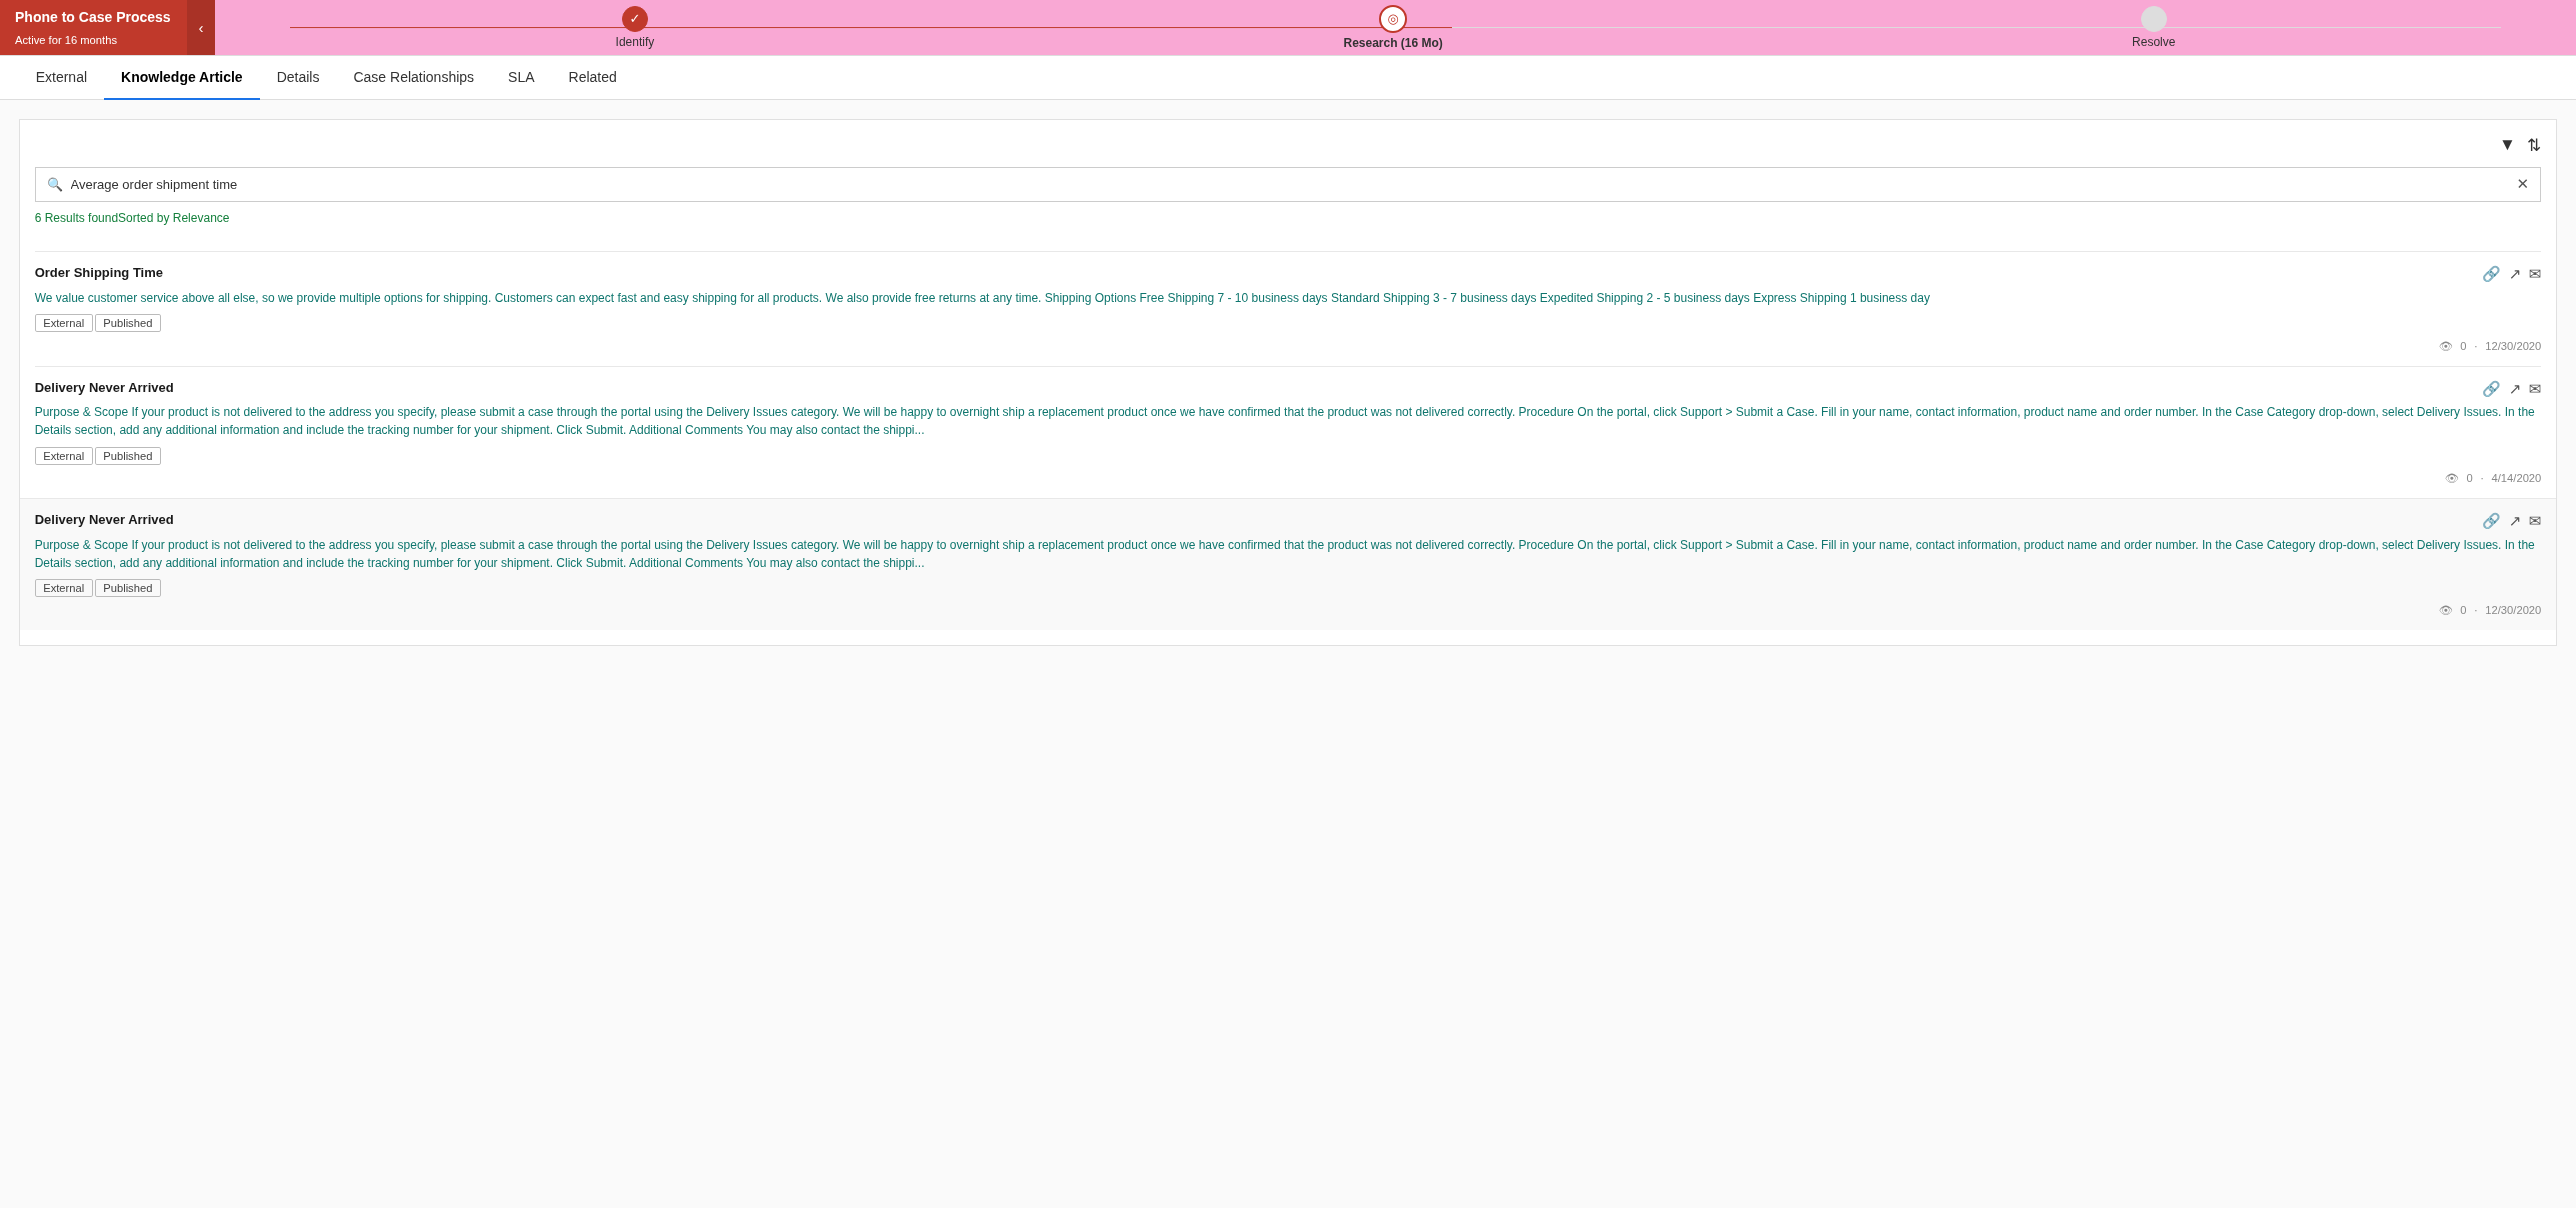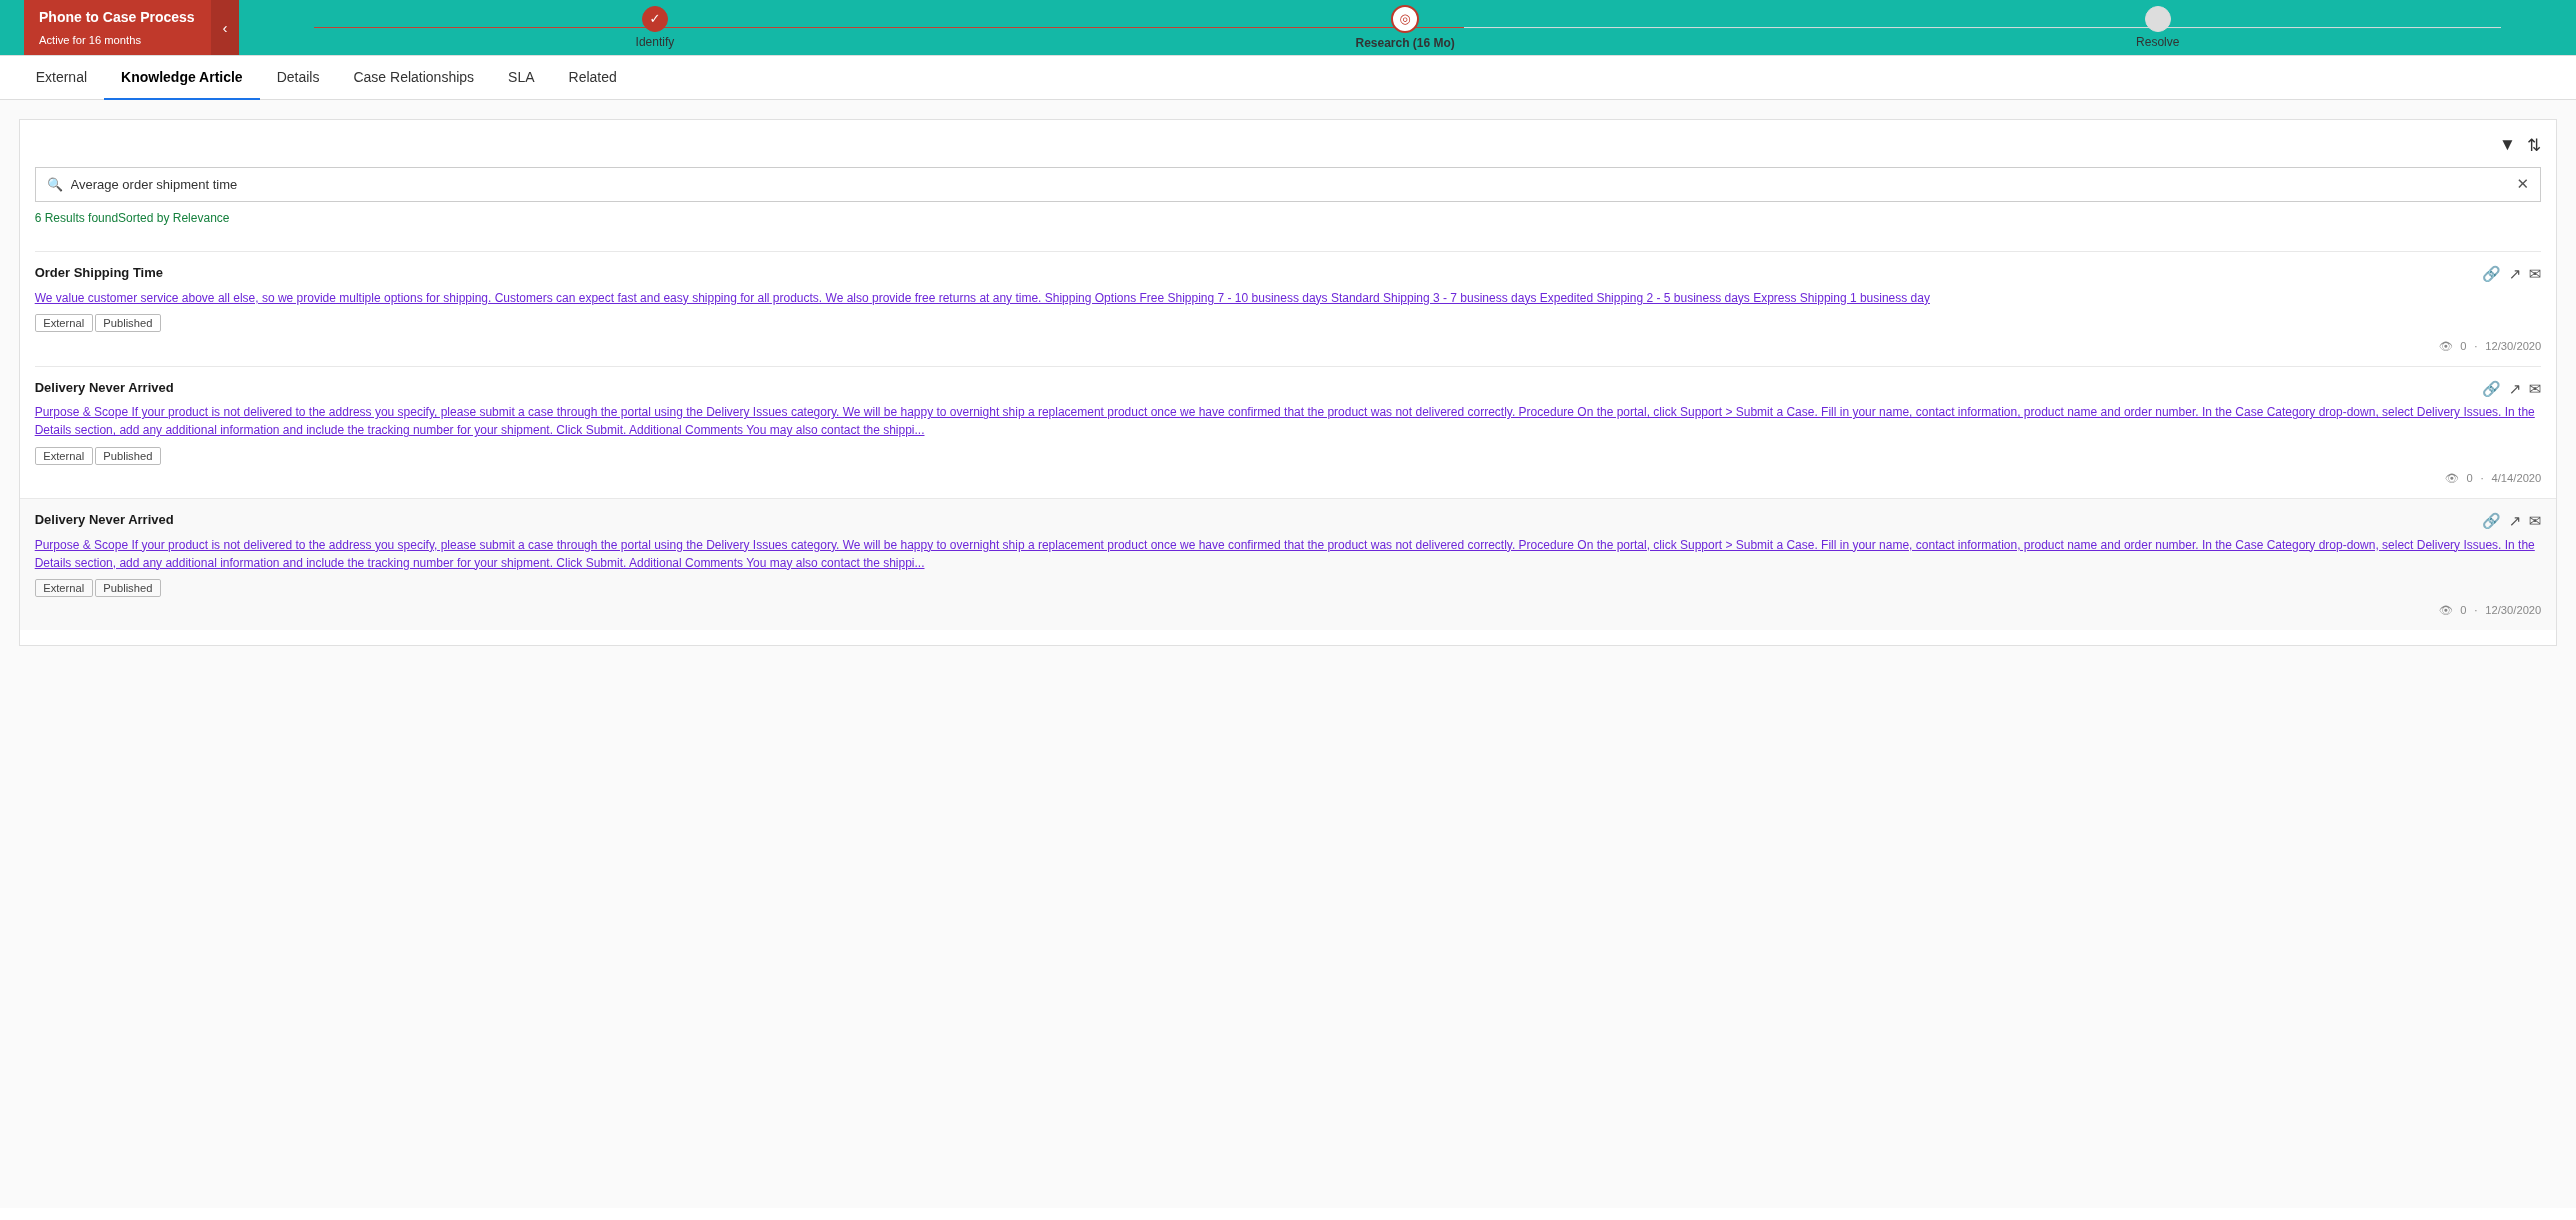--- a/index.html
+++ b/index.html
@@ -2,25 +2,24 @@
 <html style="font-size:15px"><head>
   <meta charset="utf-8">
   <style>
     * { box-sizing: border-box; margin: 0; padding: 0; }
     body { font-family: 'Segoe UI', Arial, sans-serif; background: #fff; font-size: 13px; color: #333; }
 
     
     .process-bar {
       display: flex;
       align-items: center;
-      background: #14b8a6;
+      background: #f9a8d4;
       border-bottom: 0.9px solid #ddd;
       height: 56px;
       position: relative;
-      padding-left: 24px;
     }
     .process-title {
       background: #c0392b;
       color: #fff;
       padding: 7.5px 15px;
       height: 100%;
       display: flex;
       flex-direction: column;
       justify-content: center;
       min-width: 187px;
@@ -215,24 +214,23 @@
     }
     .article-actions {
       display: flex;
       gap: 7.5px;
       align-items: center;
       color: #555;
       font-size: 15px;
     }
     .article-body {
       font-size: 12px;
-      color: #6d28d9;
+      color: #0f766e;
       line-height: 1.5;
       margin-bottom: 7.5px;
-      text-decoration: underline;
     }
     .article-tags {
       display: flex;
       gap: 2px;
       margin-bottom: 7.5px;
     }
     .tag {
       border: 0.9px solid #bbb;
       padding: 1.9px 7.5px;
       font-size: 11.2px;

